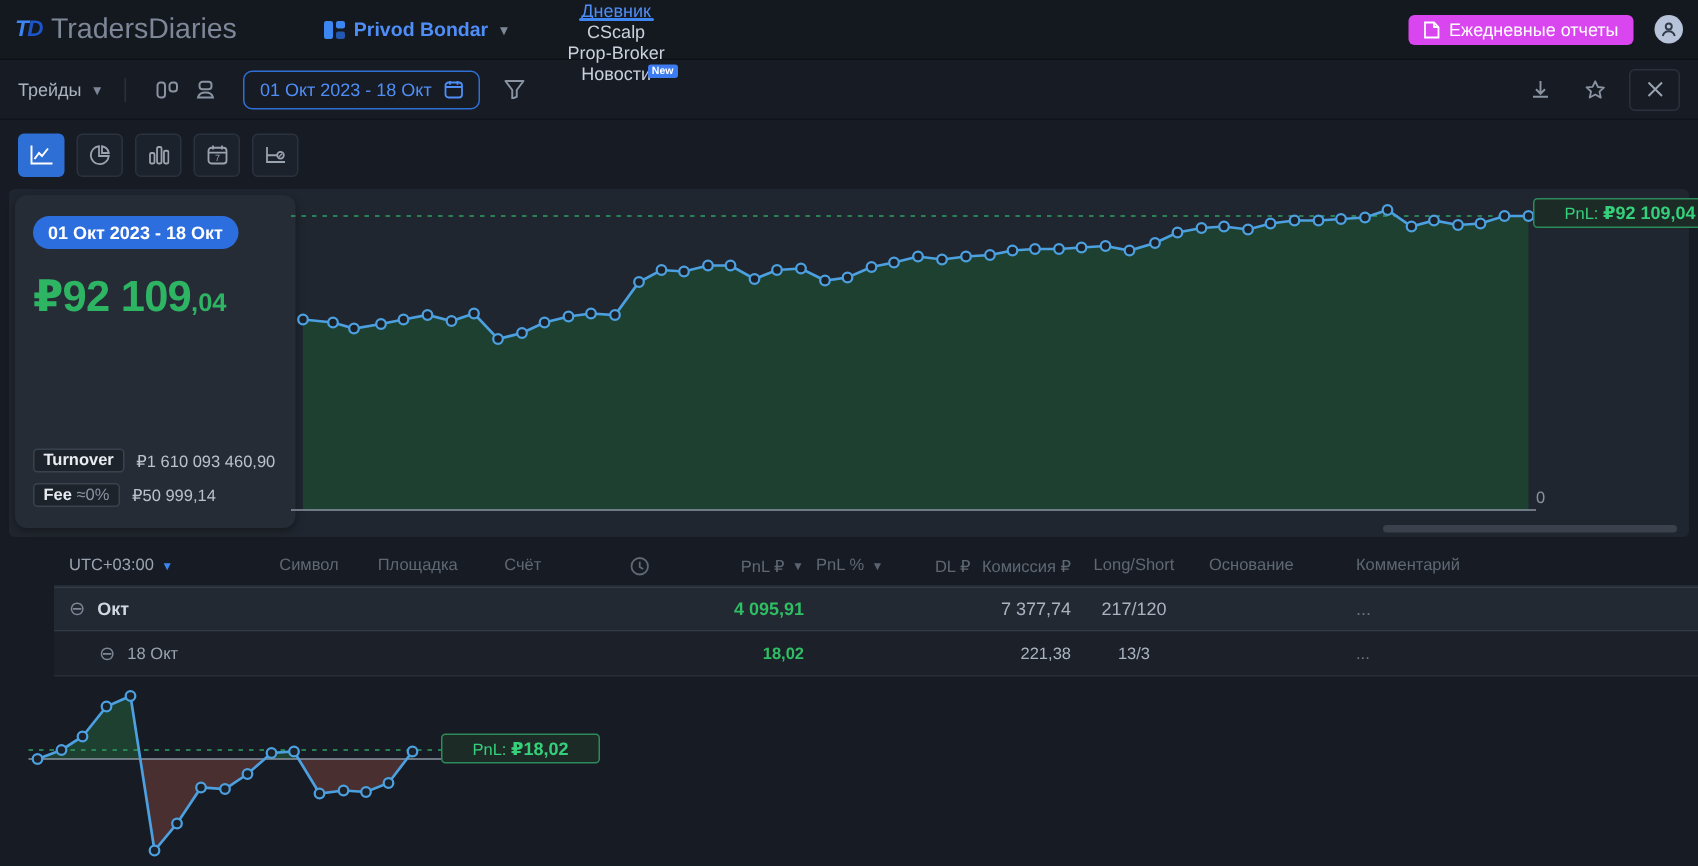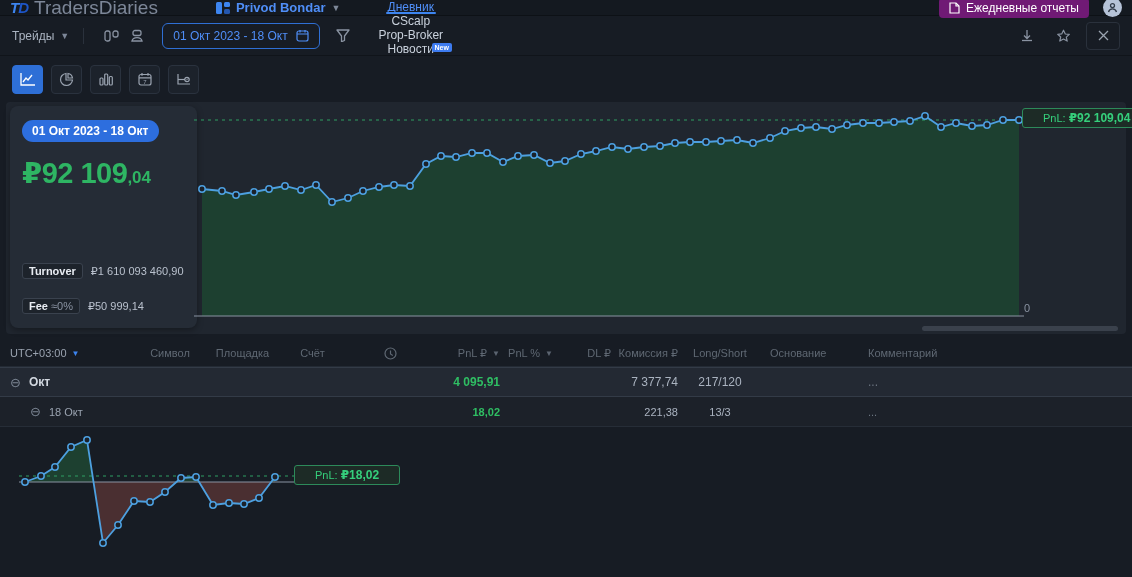--- a/index.html
+++ b/index.html
@@ -3,41 +3,41 @@
 <meta charset="utf-8">
 <style>
   * { margin:0; padding:0; box-sizing:border-box; }
   html,body { width:1132px; height:577px; overflow:hidden; }
   body {
     background:#171c24; color:#c6cdd8;
     font-family:"Liberation Sans","DejaVu Sans",sans-serif;
     font-size:12px; position:relative;
   }
   
-  .topbar { height:16px; background:#141920; border-bottom:1px solid #0d1116;
+  .topbar { height:40px; background:#141920; border-bottom:1px solid #0d1116;
     display:flex; align-items:center; padding:0 10px; position:relative; }
   .logo { display:flex; align-items:center; gap:6px; }
   .logo-mark { font-weight:bold; font-size:15px; font-style:italic; letter-spacing:-1px; }
   .logo-mark .t { color:#3d85f0; } .logo-mark .d { color:#1d55c8; }
   .logo-name { color:#7d8798; font-size:19px; }
   .workspace { display:flex; align-items:center; gap:6px; margin-left:58px; cursor:pointer; }
   .ws-icon { width:14px; height:12px; display:inline-block; }
   .workspace .ws-name { color:#4f8ef7; font-weight:bold; font-size:13px; }
   .chev { font-size:9px; color:#7d8798; }
   .tabs { display:flex; align-items:center; height:100%; margin-left:28px;flex-direction:column; }
   .vdiv { width:1px; height:16px; background:#2a313c; margin:0 14px; }
   .tab { height:100%; display:flex; align-items:center; padding:0 10px; color:#c9d1dc;
     font-size:12px; position:relative; cursor:pointer; }
   .tab.active { color:#4f8ef7; }
   .tab.active::after { content:""; position:absolute; left:8px; right:8px; bottom:0;
     height:2px; background:#3d85f0; border-radius:1px; }
   .tab .new-badge { position:absolute; top:1px; right:-8px; background:#3d7bf0; color:#fff;
     font-size:7px; font-weight:bold; padding:1px 3px; border-radius:2px; line-height:1; }
   .topbar-right { margin-left:auto; display:flex; align-items:center; gap:14px; }
-  .report-btn { background:#701a75; color:#fff; border:none; border-radius:4px;
+  .report-btn { background:#d946ef; color:#fff; border:none; border-radius:4px;
     height:20px; padding:0 10px; font-size:12px; display:flex; align-items:center; gap:6px;
     cursor:pointer; font-family:inherit; }
   .avatar { width:19px; height:19px; border-radius:50%; background:#b6c3d8;
     display:flex; align-items:center; justify-content:center; }
   
   .toolbar { height:40px; display:flex; align-items:center; padding:0 12px;
     border-bottom:1px solid #10141a; }
   .select-lite { display:flex; align-items:center; gap:6px; color:#aab3c0; cursor:pointer; }
   .tool-icon { width:26px; height:24px; display:flex; align-items:center; justify-content:center;
     color:#8a93a2; cursor:pointer; }
@@ -58,36 +58,36 @@
     position:relative; }
   .summary-card { position:absolute; left:4px; top:4px; width:187px; height:222px;
     background:#252c36; border-radius:8px; box-shadow:0 2px 6px rgba(0,0,0,.35);
     padding:14px 12px; }
   .range-pill { display:inline-block; background:#2d6ede; color:#fff; font-weight:bold;
     font-size:12px; padding:4px 10px; border-radius:14px; }
   .big-pnl { margin-top:14px; color:#2eb563; font-weight:bold; }
   .big-pnl .main { font-size:29px; letter-spacing:-0.5px; }
   .big-pnl .cents { font-size:17px; }
   .kv-rows { position:absolute; left:12px; bottom:14px; display:flex;
-    flex-direction:column; gap:19px; }
+    flex-direction:column; gap:7px; }
   .kv { display:flex; align-items:center; gap:8px; }
   .kv-label { border:1px solid #3a424e; background:#1d232b; border-radius:3px;
     padding:1px 6px; font-size:11px; color:#e8ecf2; font-weight:bold; white-space:nowrap; }
   .kv-label .pct { color:#8a93a2; font-weight:normal; }
   .kv-val { color:#b9c1cd; font-size:11px; white-space:nowrap; }
   .main-svg { position:absolute; left:188px; top:2px; }
   .pnl-tag { position:absolute; border:1px solid #2d8a5a; color:#35d07c; background:#1d2b26;
     font-size:11px; padding:2px 20px; border-radius:3px; white-space:nowrap; }
   .pnl-tag .val { font-weight:bold; font-size:12px; }
   .main-pnl-tag { left:1016px; top:6px; }
   .zero-lbl { position:absolute; left:1018px; top:200px; color:#8a93a2; font-size:11px; }
   .hscroll { position:absolute; right:8px; bottom:3px; width:196px; height:5px;
     background:#3a414c; border-radius:3px; }
   
-  .tablewrap { margin-top:6px; }
+  .tablewrap { margin-top:6px;margin-left:36px; }
   .tgrid { display:grid;
     grid-template-columns:130px 80px 65px 75px 80px 70px 53px 58px 67px 84px 98px 1fr;
     align-items:center; }
   .thead { height:27px; color:#5f6873; font-size:11px; border-bottom:1px solid #232a34; }
   .th { display:flex; align-items:center; }
   .c-center { justify-content:center; } .c-right { justify-content:flex-end; }
   .c-left { padding-left:8px; }
   .th.first { padding-left:10px; color:#9aa3b0; }
   .sort-blue { color:#3d85f0; font-size:8px; margin-left:5px; }
   .sort-grey { color:#5b6470; font-size:8px; margin-left:5px; }

